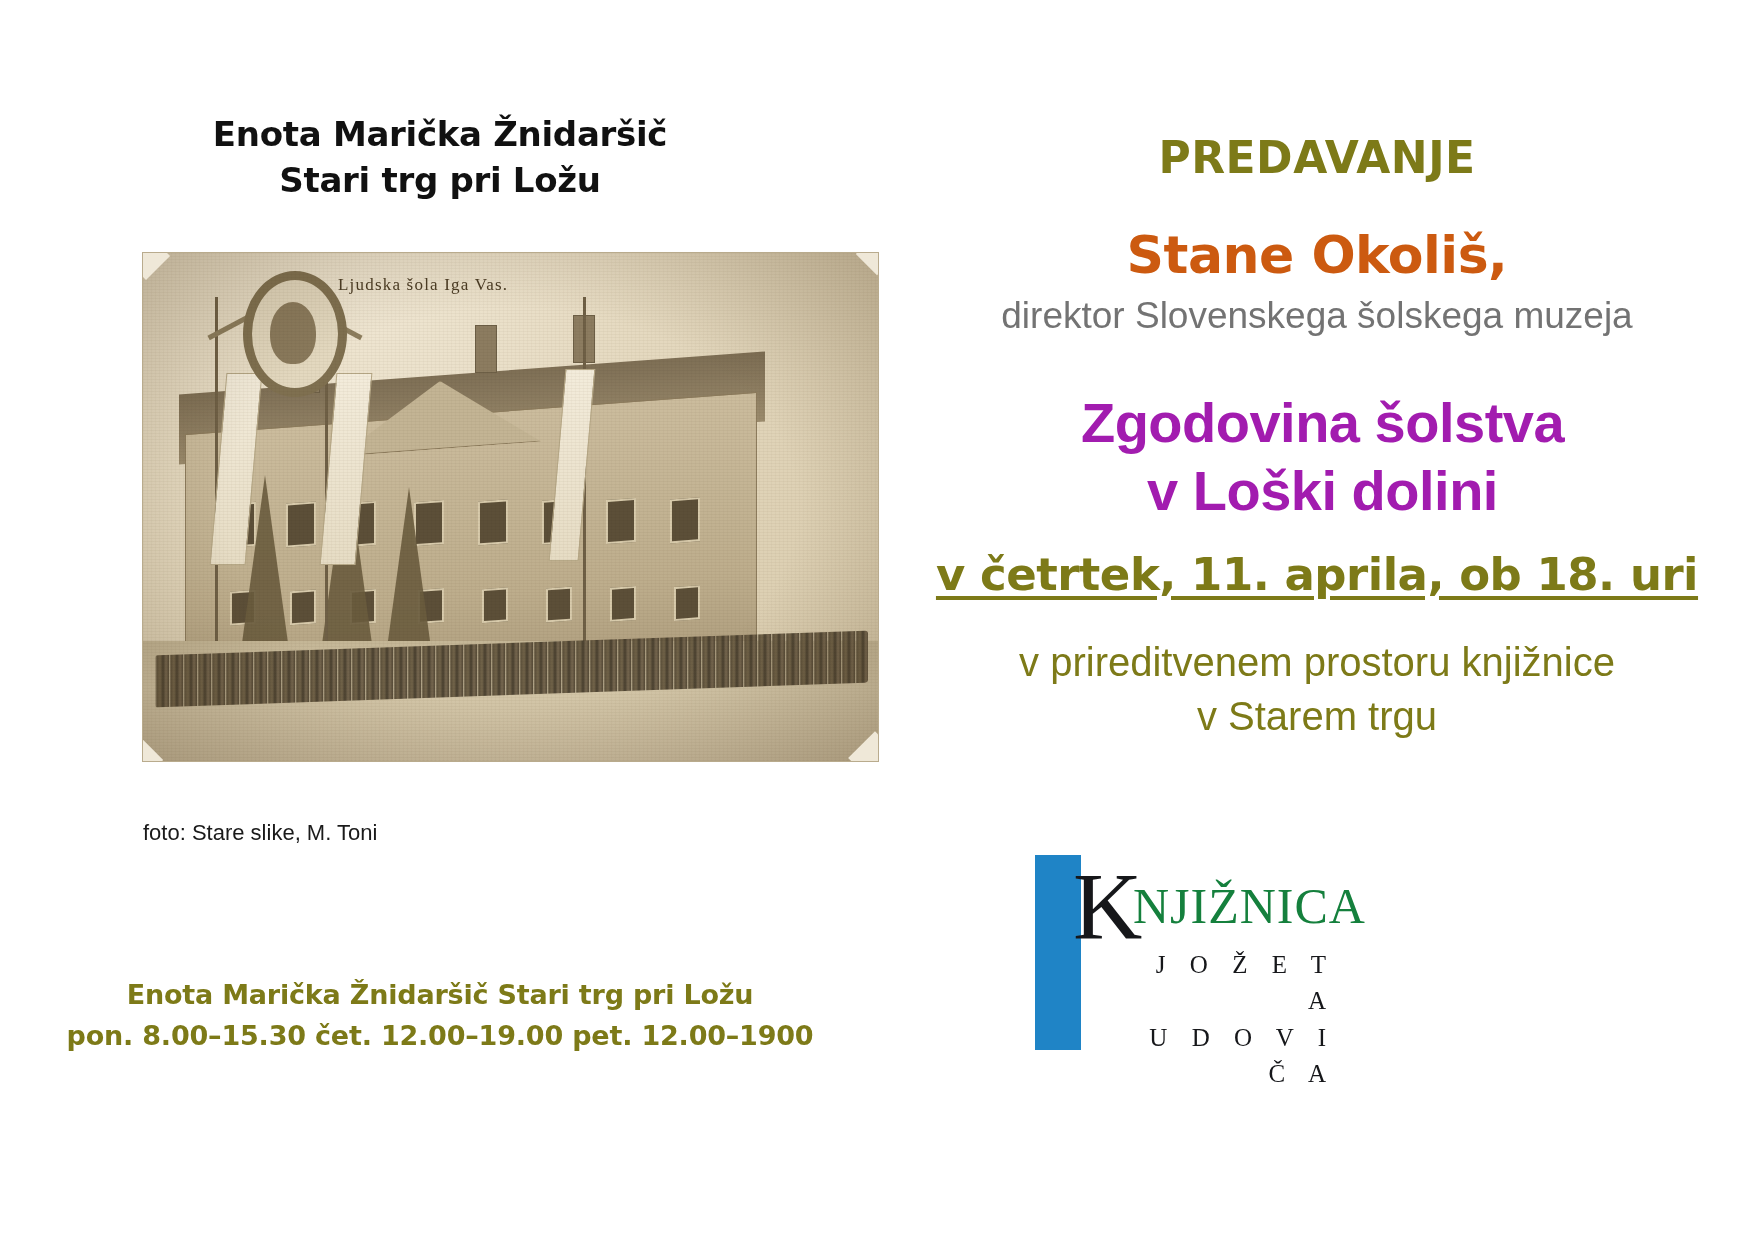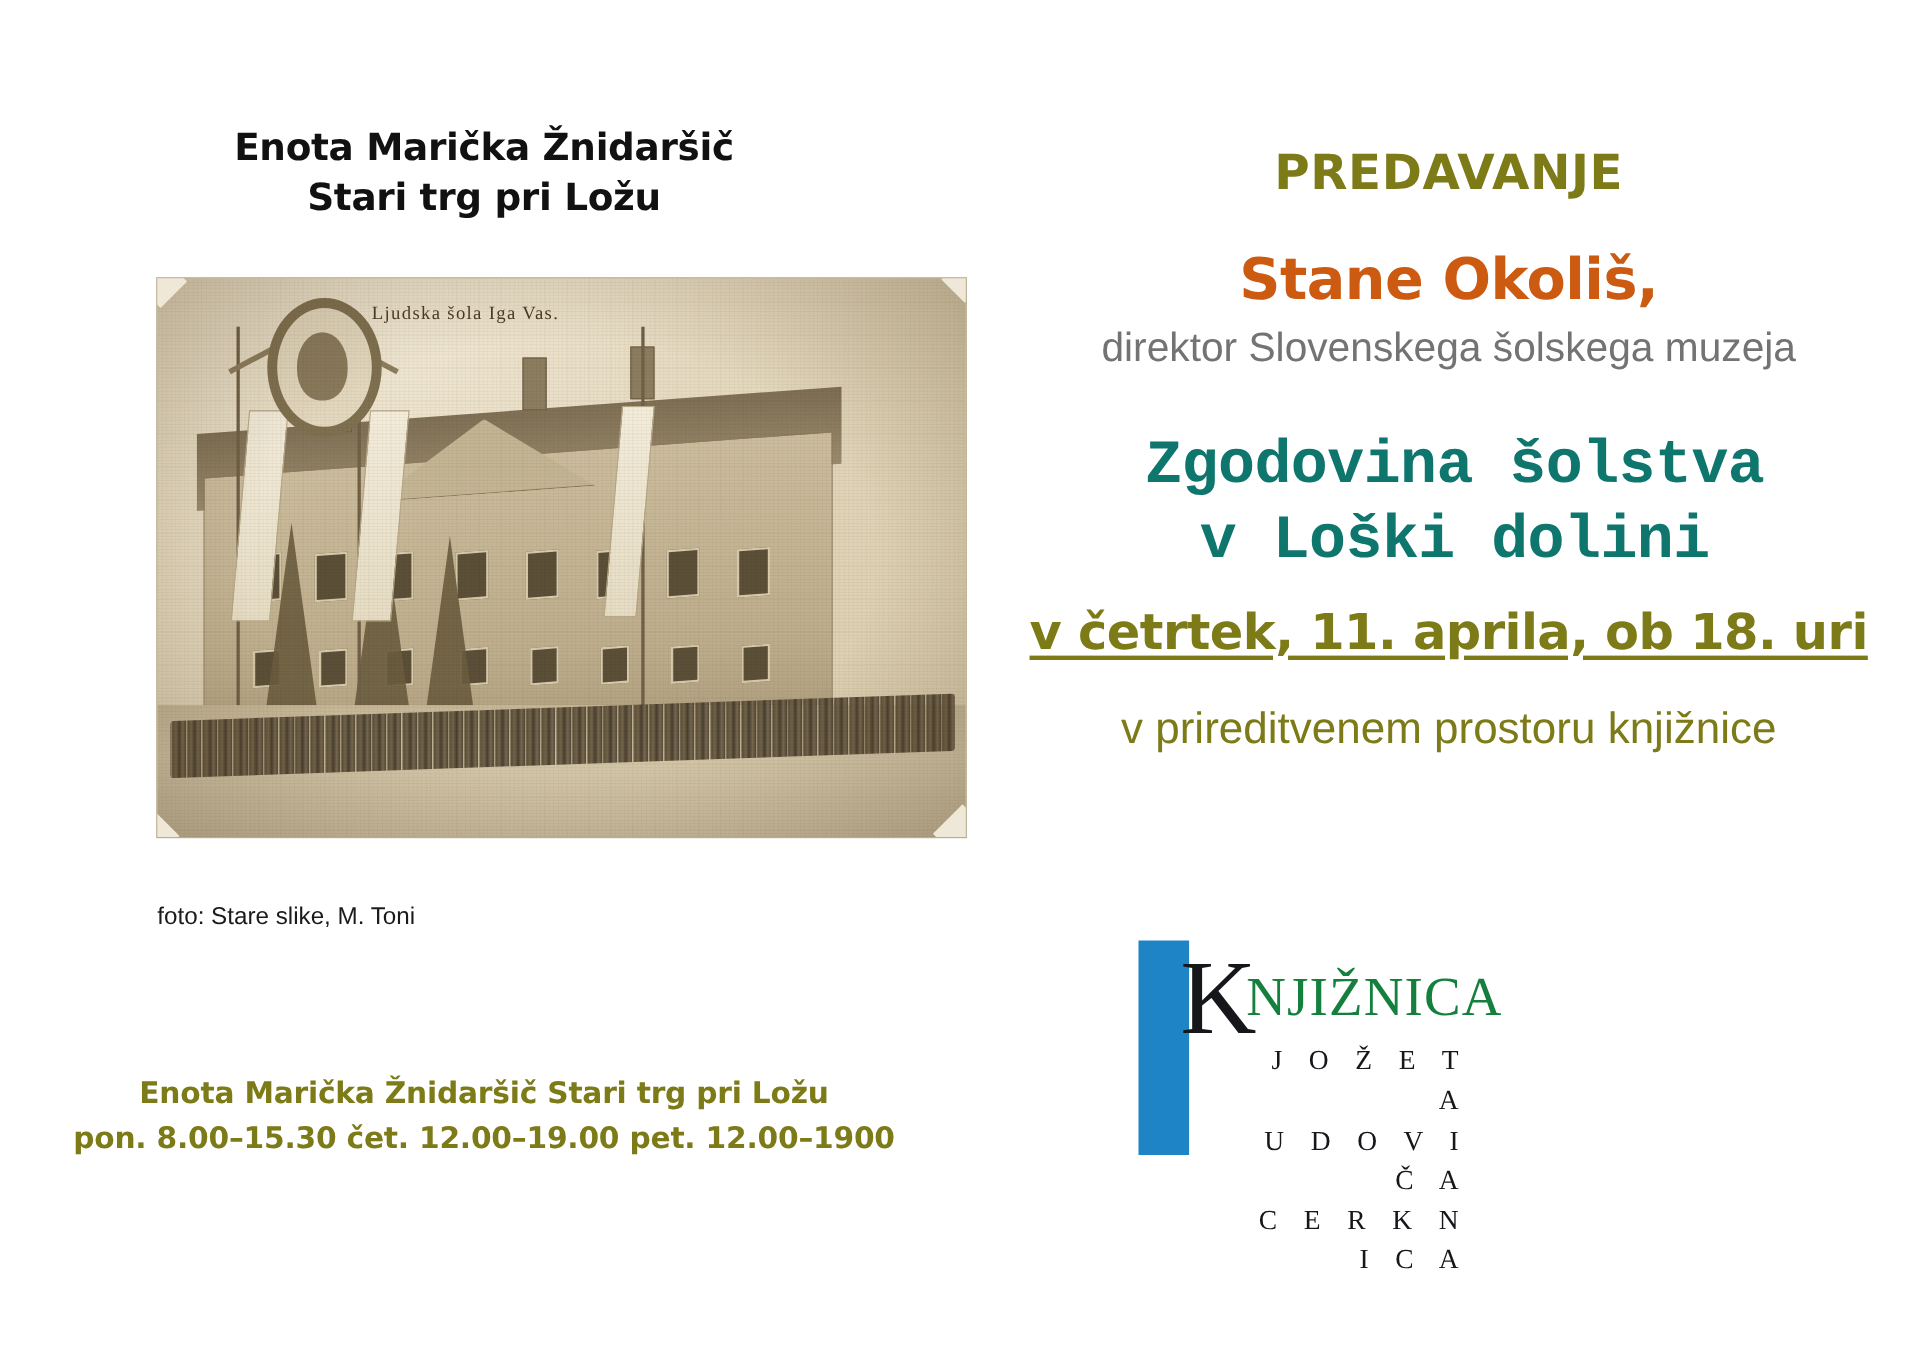--- a/index.html
+++ b/index.html
@@ -284,24 +284,24 @@
     letter-spacing: -0.5px;
   }
   .speaker-role {
     margin-top: 10px;
     font-size: 37px;
     color: #737373;
     font-family: "Liberation Sans", sans-serif;
   }
 
   .title-line {
-    font-family: Liberation Mono, monospace;
+    font-family: Liberation Sans, sans-serif;
     font-weight: bold;
     font-size: 56px;
-    color: #0f766e;
+    color: #a21caf;
     letter-spacing: -0.5px;
     line-height: 1.22;
     padding-left: 11px;
   }
   .title-block { margin-top: 52px; }
 
   .when {
     margin-top: 22px;
     font-family: "DejaVu Sans", sans-serif;
     font-weight: bold;
@@ -455,27 +455,27 @@
 
     <div class="title-block">
       <div class="title-line">Zgodovina šolstva</div>
       <div class="title-line">v Loški dolini</div>
     </div>
 
     <div class="when">v četrtek, 11. aprila, ob 18. uri</div>
 
     <div class="where">
       <span>v prireditvenem prostoru knjižnice</span>
+      <span>v Starem trgu</span>
     </div>
 
     <div class="logo">
       <div class="logo-bar"></div>
       <div class="logo-k">K</div>
       <div class="logo-word">NJIŽNICA</div>
       <div class="logo-sub">
         <span>J O Ž E T A</span>
         <span>U D O V I Č A</span>
-        <span>C E R K N I C A</span>
       </div>
     </div>
   </div>
 
 </div>
 
 </body></html>

